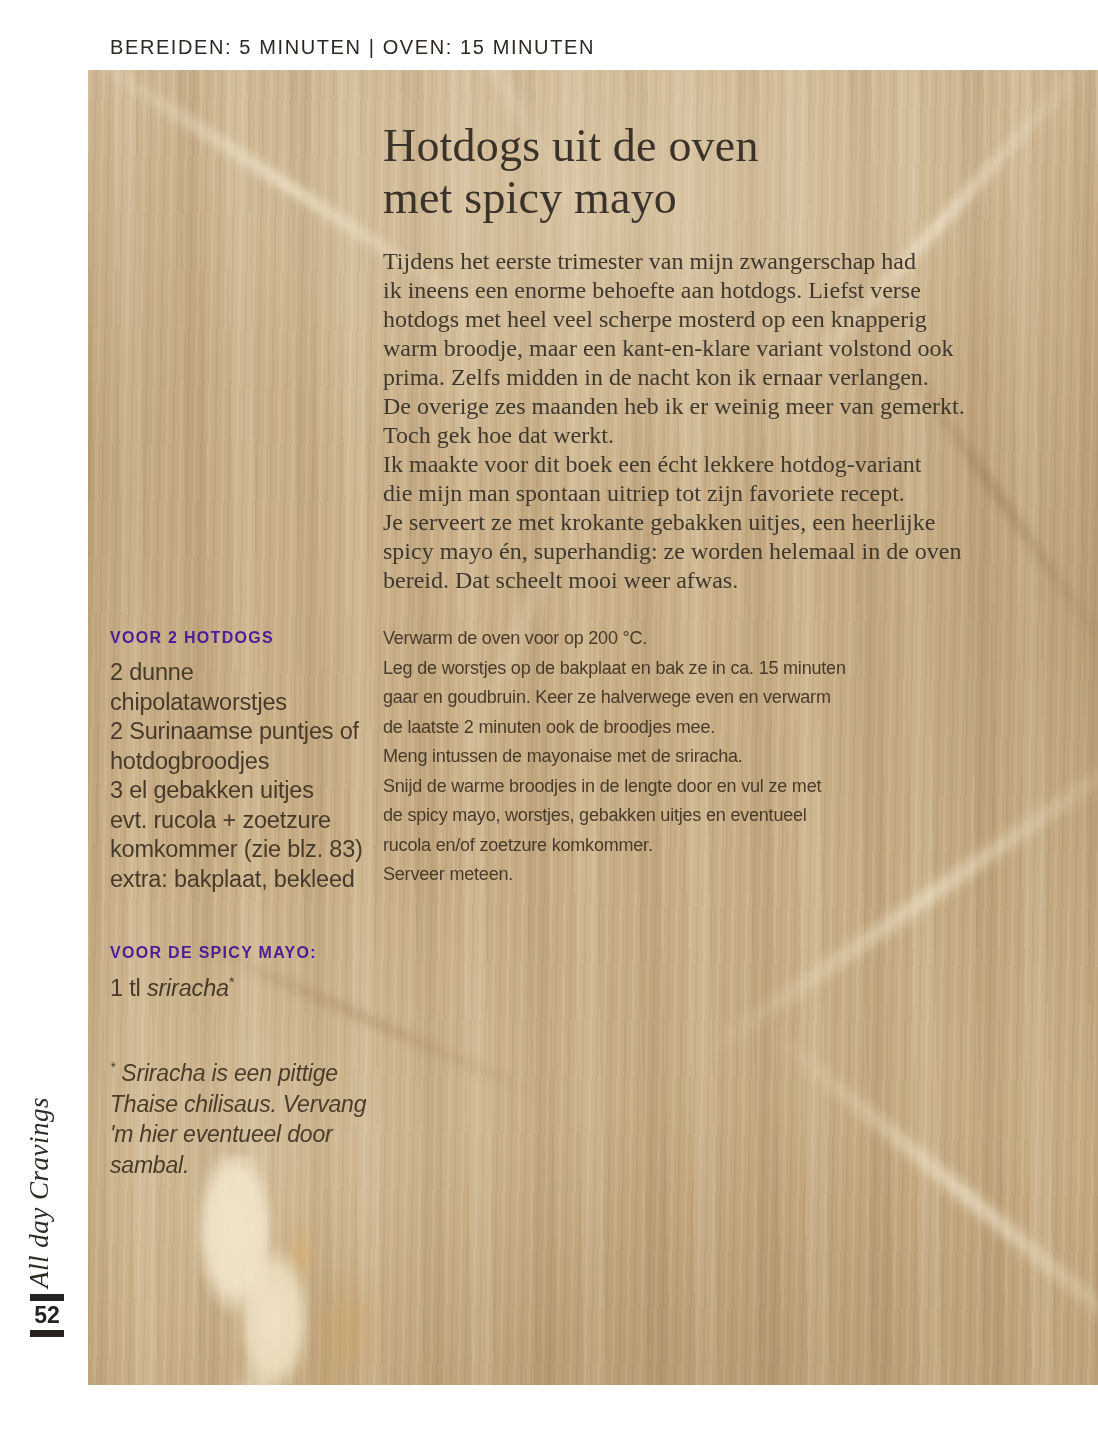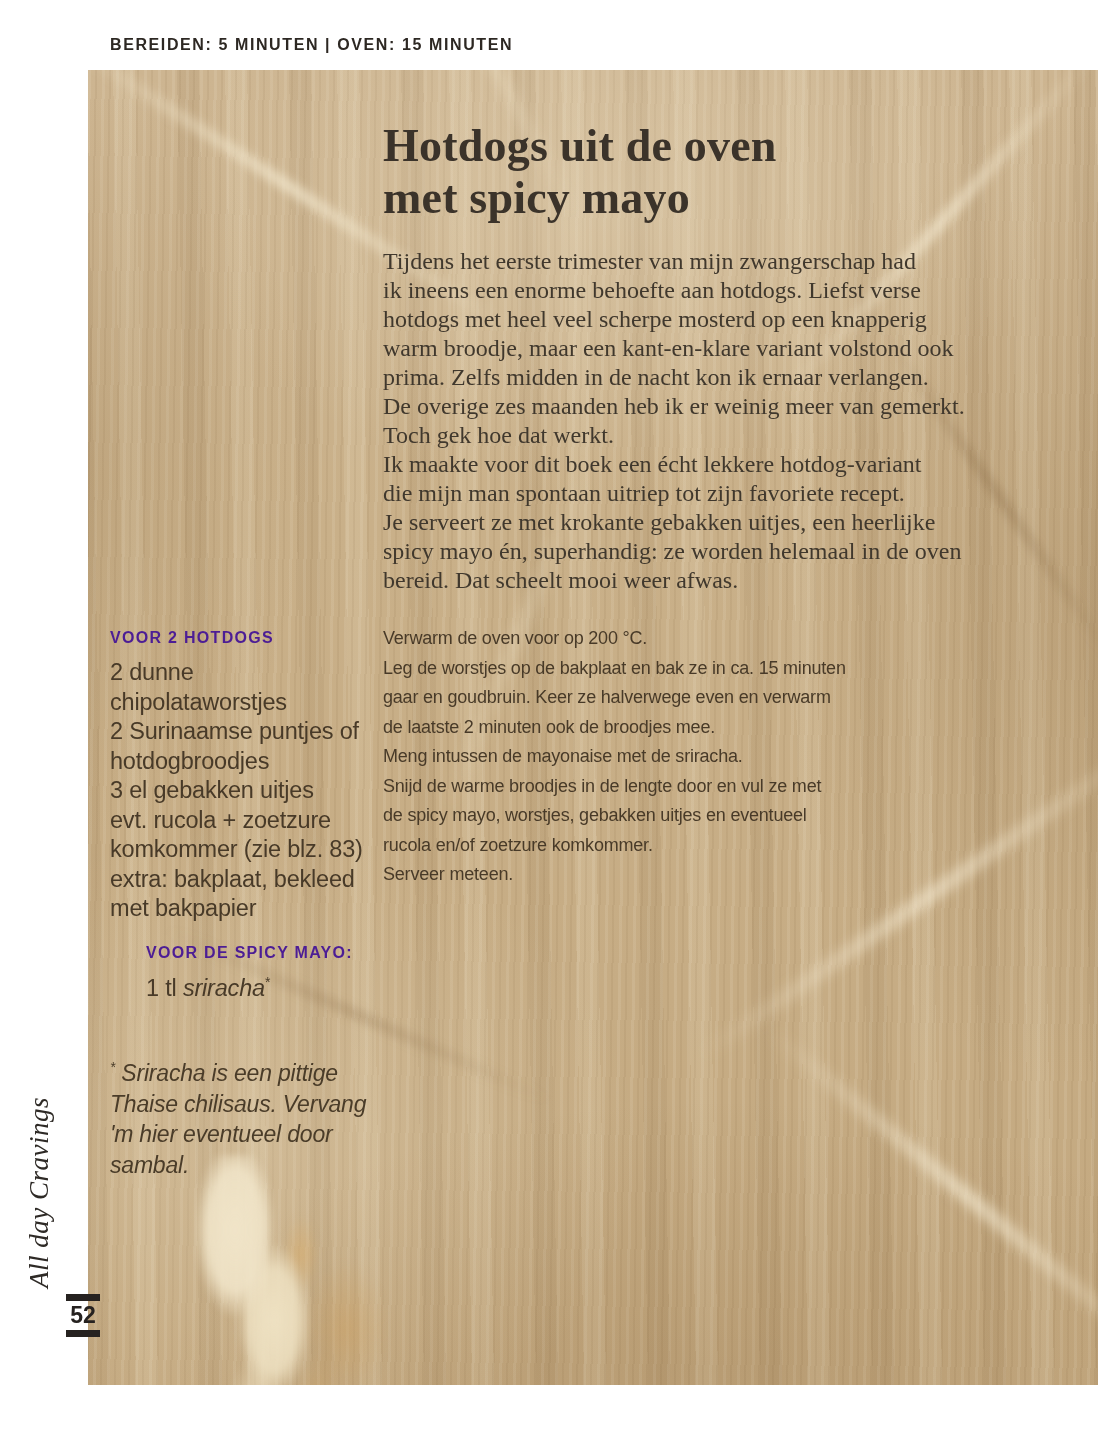--- a/index.html
+++ b/index.html
@@ -8,21 +8,21 @@
     width:1098px;height:1440px;
     background:#ffffff;
     overflow:hidden;
     font-family:"Liberation Sans",sans-serif;
   }
 
   
   .prep-header{
     position:absolute;left:110px;top:36px;
     font-family:"Liberation Sans",sans-serif;
-    font-weight:bold;font-size:16px;letter-spacing:1.6px;
+    font-weight:normal;font-size:20px;letter-spacing:1.6px;
     color:#2d2823;
   }
 
   
   .photo{
     position:absolute;left:88px;top:70px;width:1010px;height:1315px;
     background:
       radial-gradient(ellipse 620px 420px at 52% 10%, rgba(236,223,196,0.34), transparent 70%),
       radial-gradient(ellipse 420px 680px at 98% 40%, rgba(122,88,46,0.16), transparent 72%),
       radial-gradient(ellipse 560px 460px at 16% 82%, rgba(238,226,200,0.28), transparent 70%),
@@ -58,21 +58,21 @@
       radial-gradient(ellipse 38px 85px at 42% 86%, rgba(234,219,186,0.9), transparent 74%),
       radial-gradient(ellipse 26px 55px at 57% 33%, rgba(218,174,108,0.55), transparent 70%),
       radial-gradient(ellipse 60px 95px at 72% 58%, rgba(203,158,94,0.45), transparent 72%),
       radial-gradient(ellipse 30px 70px at 63% 82%, rgba(210,168,104,0.4), transparent 72%);
     filter:blur(3px);
   }
 
   
   .title{
     position:absolute;left:383px;top:120px;margin:0;
-    font-family:"Liberation Serif",serif;font-weight:bold;
+    font-family:"Liberation Serif",serif;font-weight:normal;
     font-size:46px;line-height:52px;letter-spacing:0.2px;
     color:#3b332a;white-space:pre;
   }
   .intro{
     position:absolute;left:383px;top:247px;margin:0;
     font-family:"Liberation Serif",serif;
     font-size:24px;line-height:29px;
     color:#40382d;white-space:pre;
   }
   .instructions{
@@ -86,42 +86,42 @@
     color:#483a28;
   }
   .section-heading{
     font-weight:bold;font-size:16px;letter-spacing:1.3px;
     color:#4c1d95;margin-bottom:11px;
   }
   .ing-line{
     font-size:23.5px;line-height:29.5px;letter-spacing:-0.2px;white-space:pre;
   }
   .mayo-section{
-    position:absolute;left:110px;top:944px;width:280px;color:#483a28;margin-left:36px;
+    position:absolute;left:110px;top:944px;width:280px;color:#483a28;
   }
   .mayo-section .section-heading{margin-bottom:12px;}
   .ital{font-style:italic;}
   sup.ast{font-size:60%;vertical-align:super;line-height:0;}
   .footnote{
     position:absolute;left:110px;top:1058px;width:280px;
     font-style:italic;font-size:23px;line-height:30.5px;letter-spacing:-0.2px;
     color:#4a3c29;
   }
   .footnote .fn-text{white-space:pre;}
 
   
   .chapter-vertical{
     position:absolute;left:24px;top:1082px;height:206px;width:36px;
     writing-mode:vertical-rl;transform:rotate(180deg);
     font-family:"Liberation Serif",serif;font-style:italic;
     font-size:27px;letter-spacing:0.5px;color:#2e2a26;
     text-align:left;
   }
   .page-marker{
-    position:absolute;left:30px;top:1294px;width:34px;text-align:center;margin-left:36px;
+    position:absolute;left:30px;top:1294px;width:34px;text-align:center;
   }
   .page-marker .bar{height:7px;background:#262220;}
   .page-marker .pagenum{
     font-weight:bold;font-size:23px;line-height:29px;color:#262220;
     font-family:"Liberation Sans",sans-serif;
   }
 </style>
 </head>
 <body>
 
@@ -160,21 +160,20 @@
   <div class="ingredients">
     <div class="section-heading">VOOR 2 HOTDOGS</div>
     <div class="ing-line">2 dunne</div>
     <div class="ing-line">chipolataworstjes</div>
     <div class="ing-line">2 Surinaamse puntjes of</div>
     <div class="ing-line">hotdogbroodjes</div>
     <div class="ing-line">3 el gebakken uitjes</div>
     <div class="ing-line">evt. rucola + zoetzure</div>
     <div class="ing-line">komkommer (zie blz. 83)</div>
     <div class="ing-line">extra: bakplaat, bekleed</div>
-    <div class="ing-line">met bakpapier</div>
   </div>
 
   <div class="mayo-section">
     <div class="section-heading">VOOR DE SPICY MAYO:</div>
     <div class="ing-line"><span>1 tl </span><span class="ital">sriracha</span><sup class="ast">*</sup></div>
   </div>
 
   <div class="footnote"><sup class="ast">*</sup><span class="fn-text"> Sriracha is een pittige
 Thaise chilisaus. Vervang
 'm hier eventueel door

